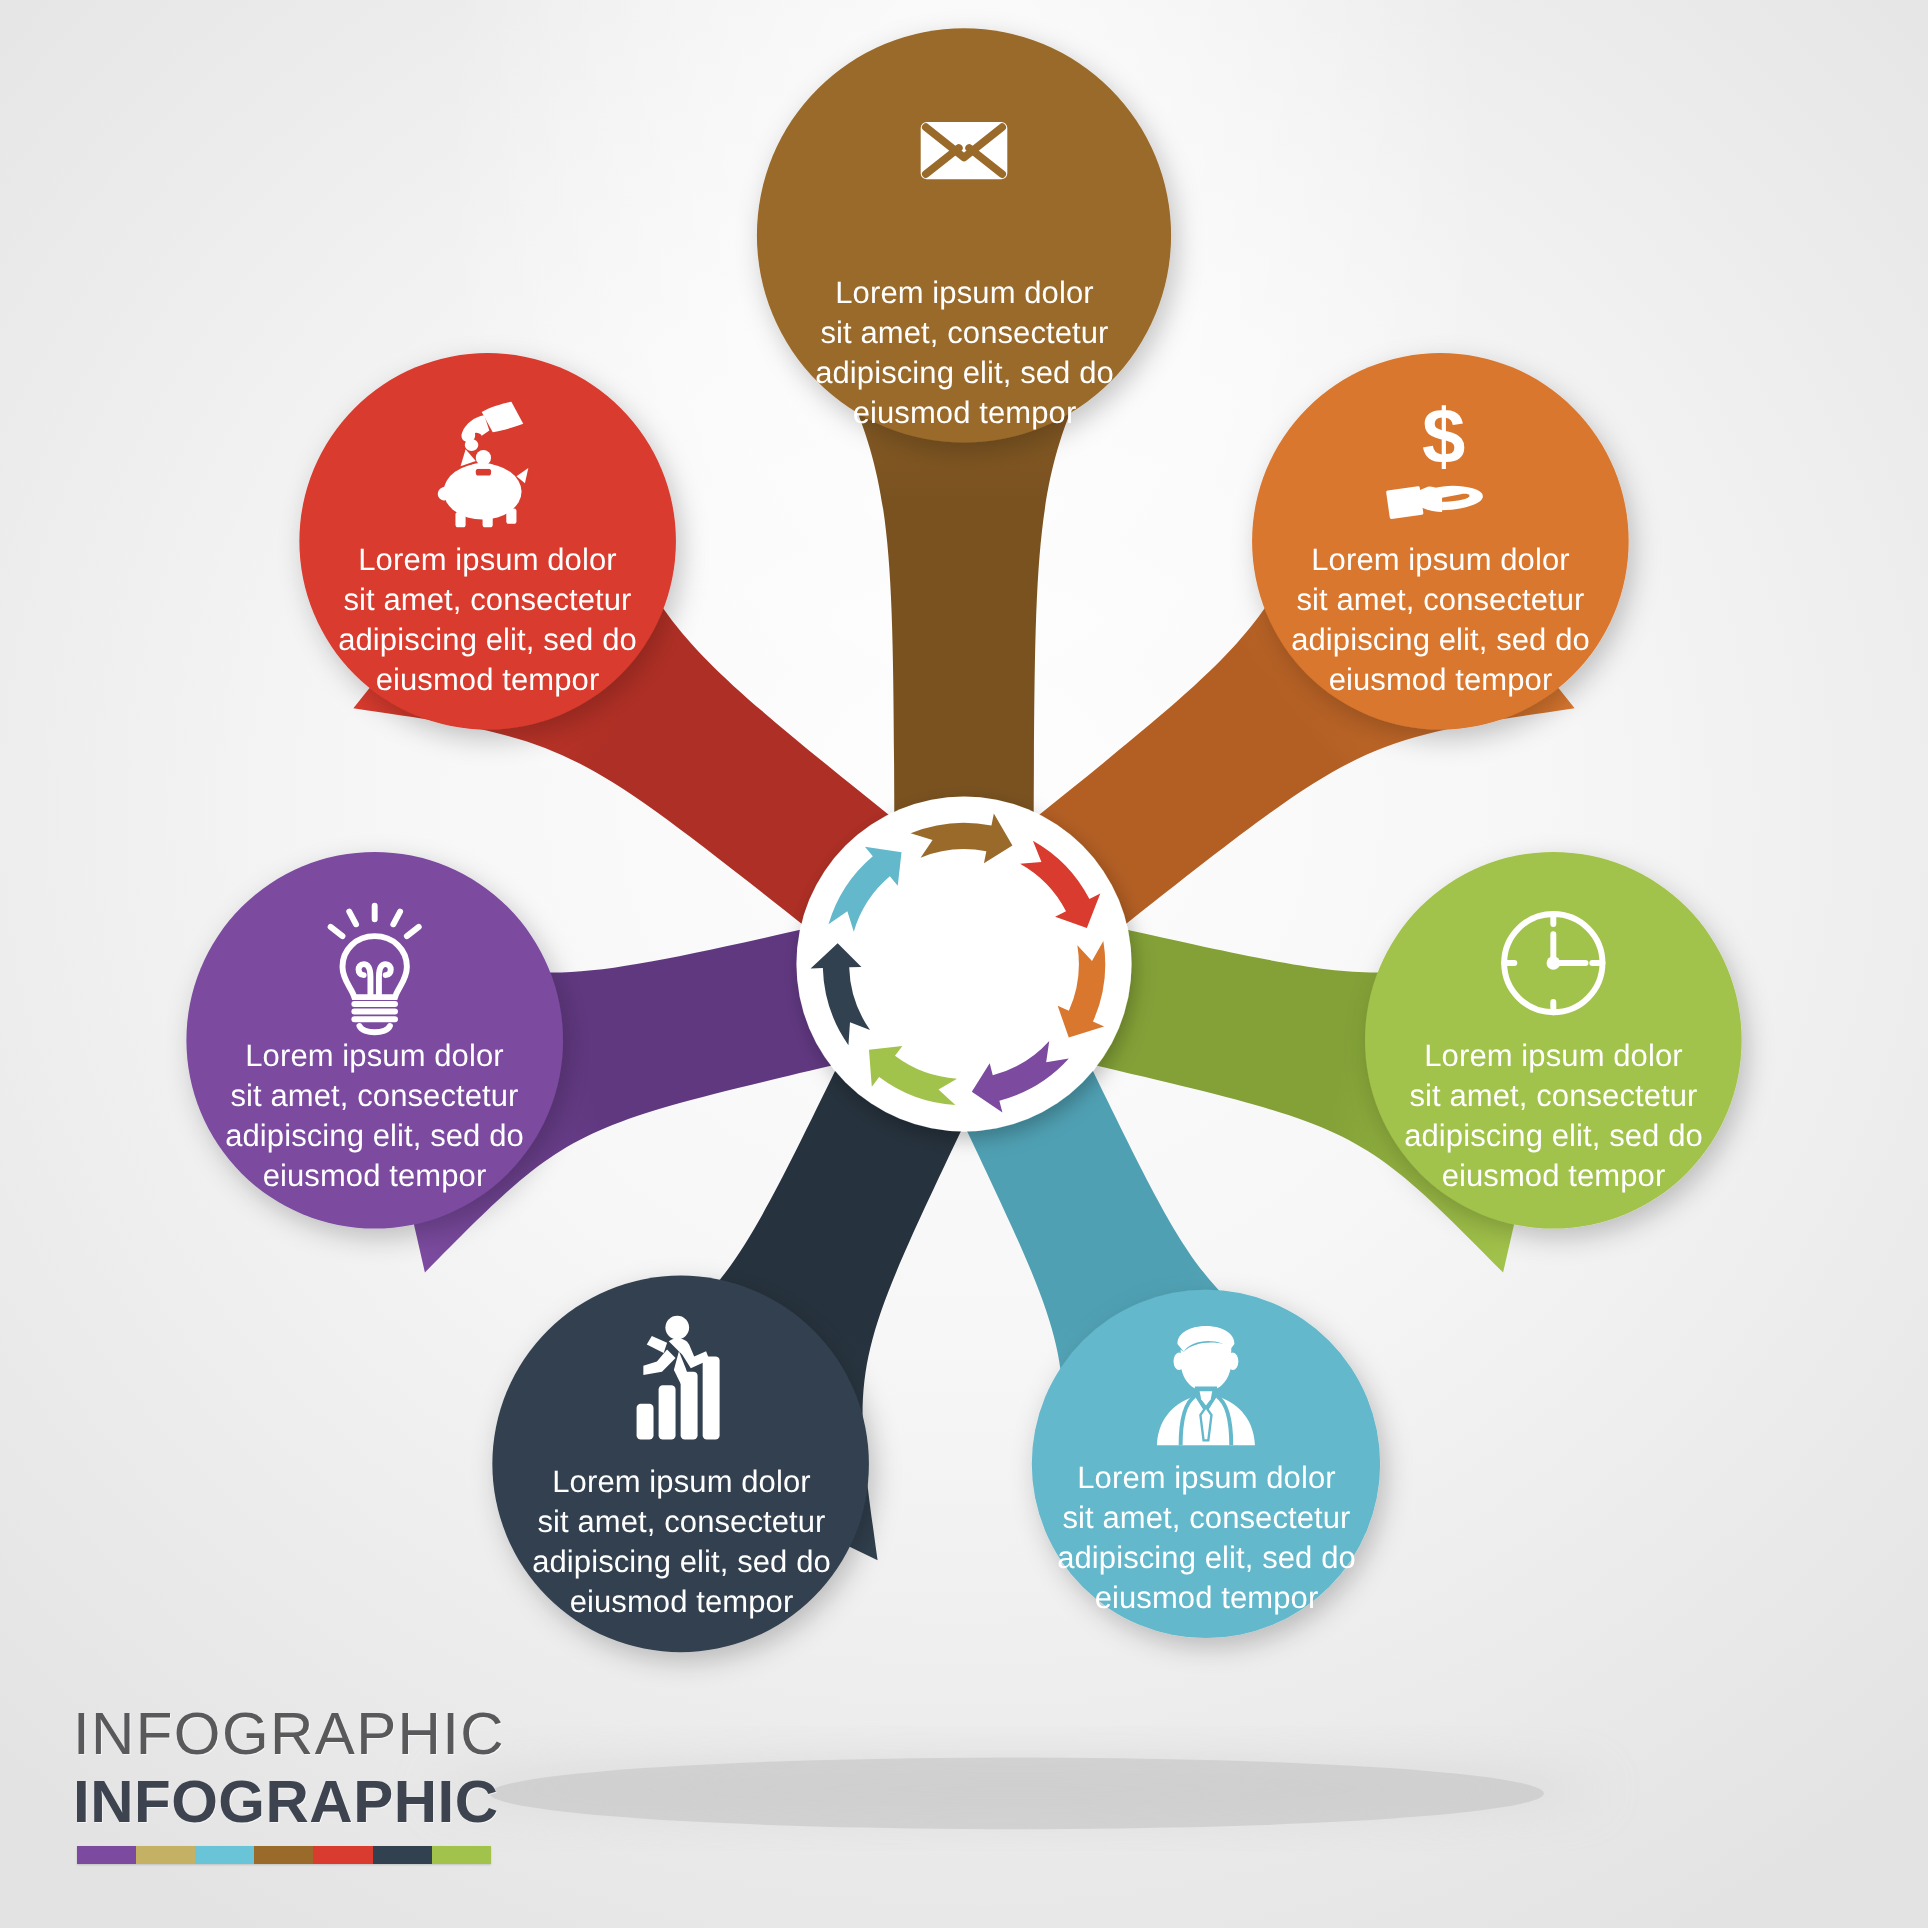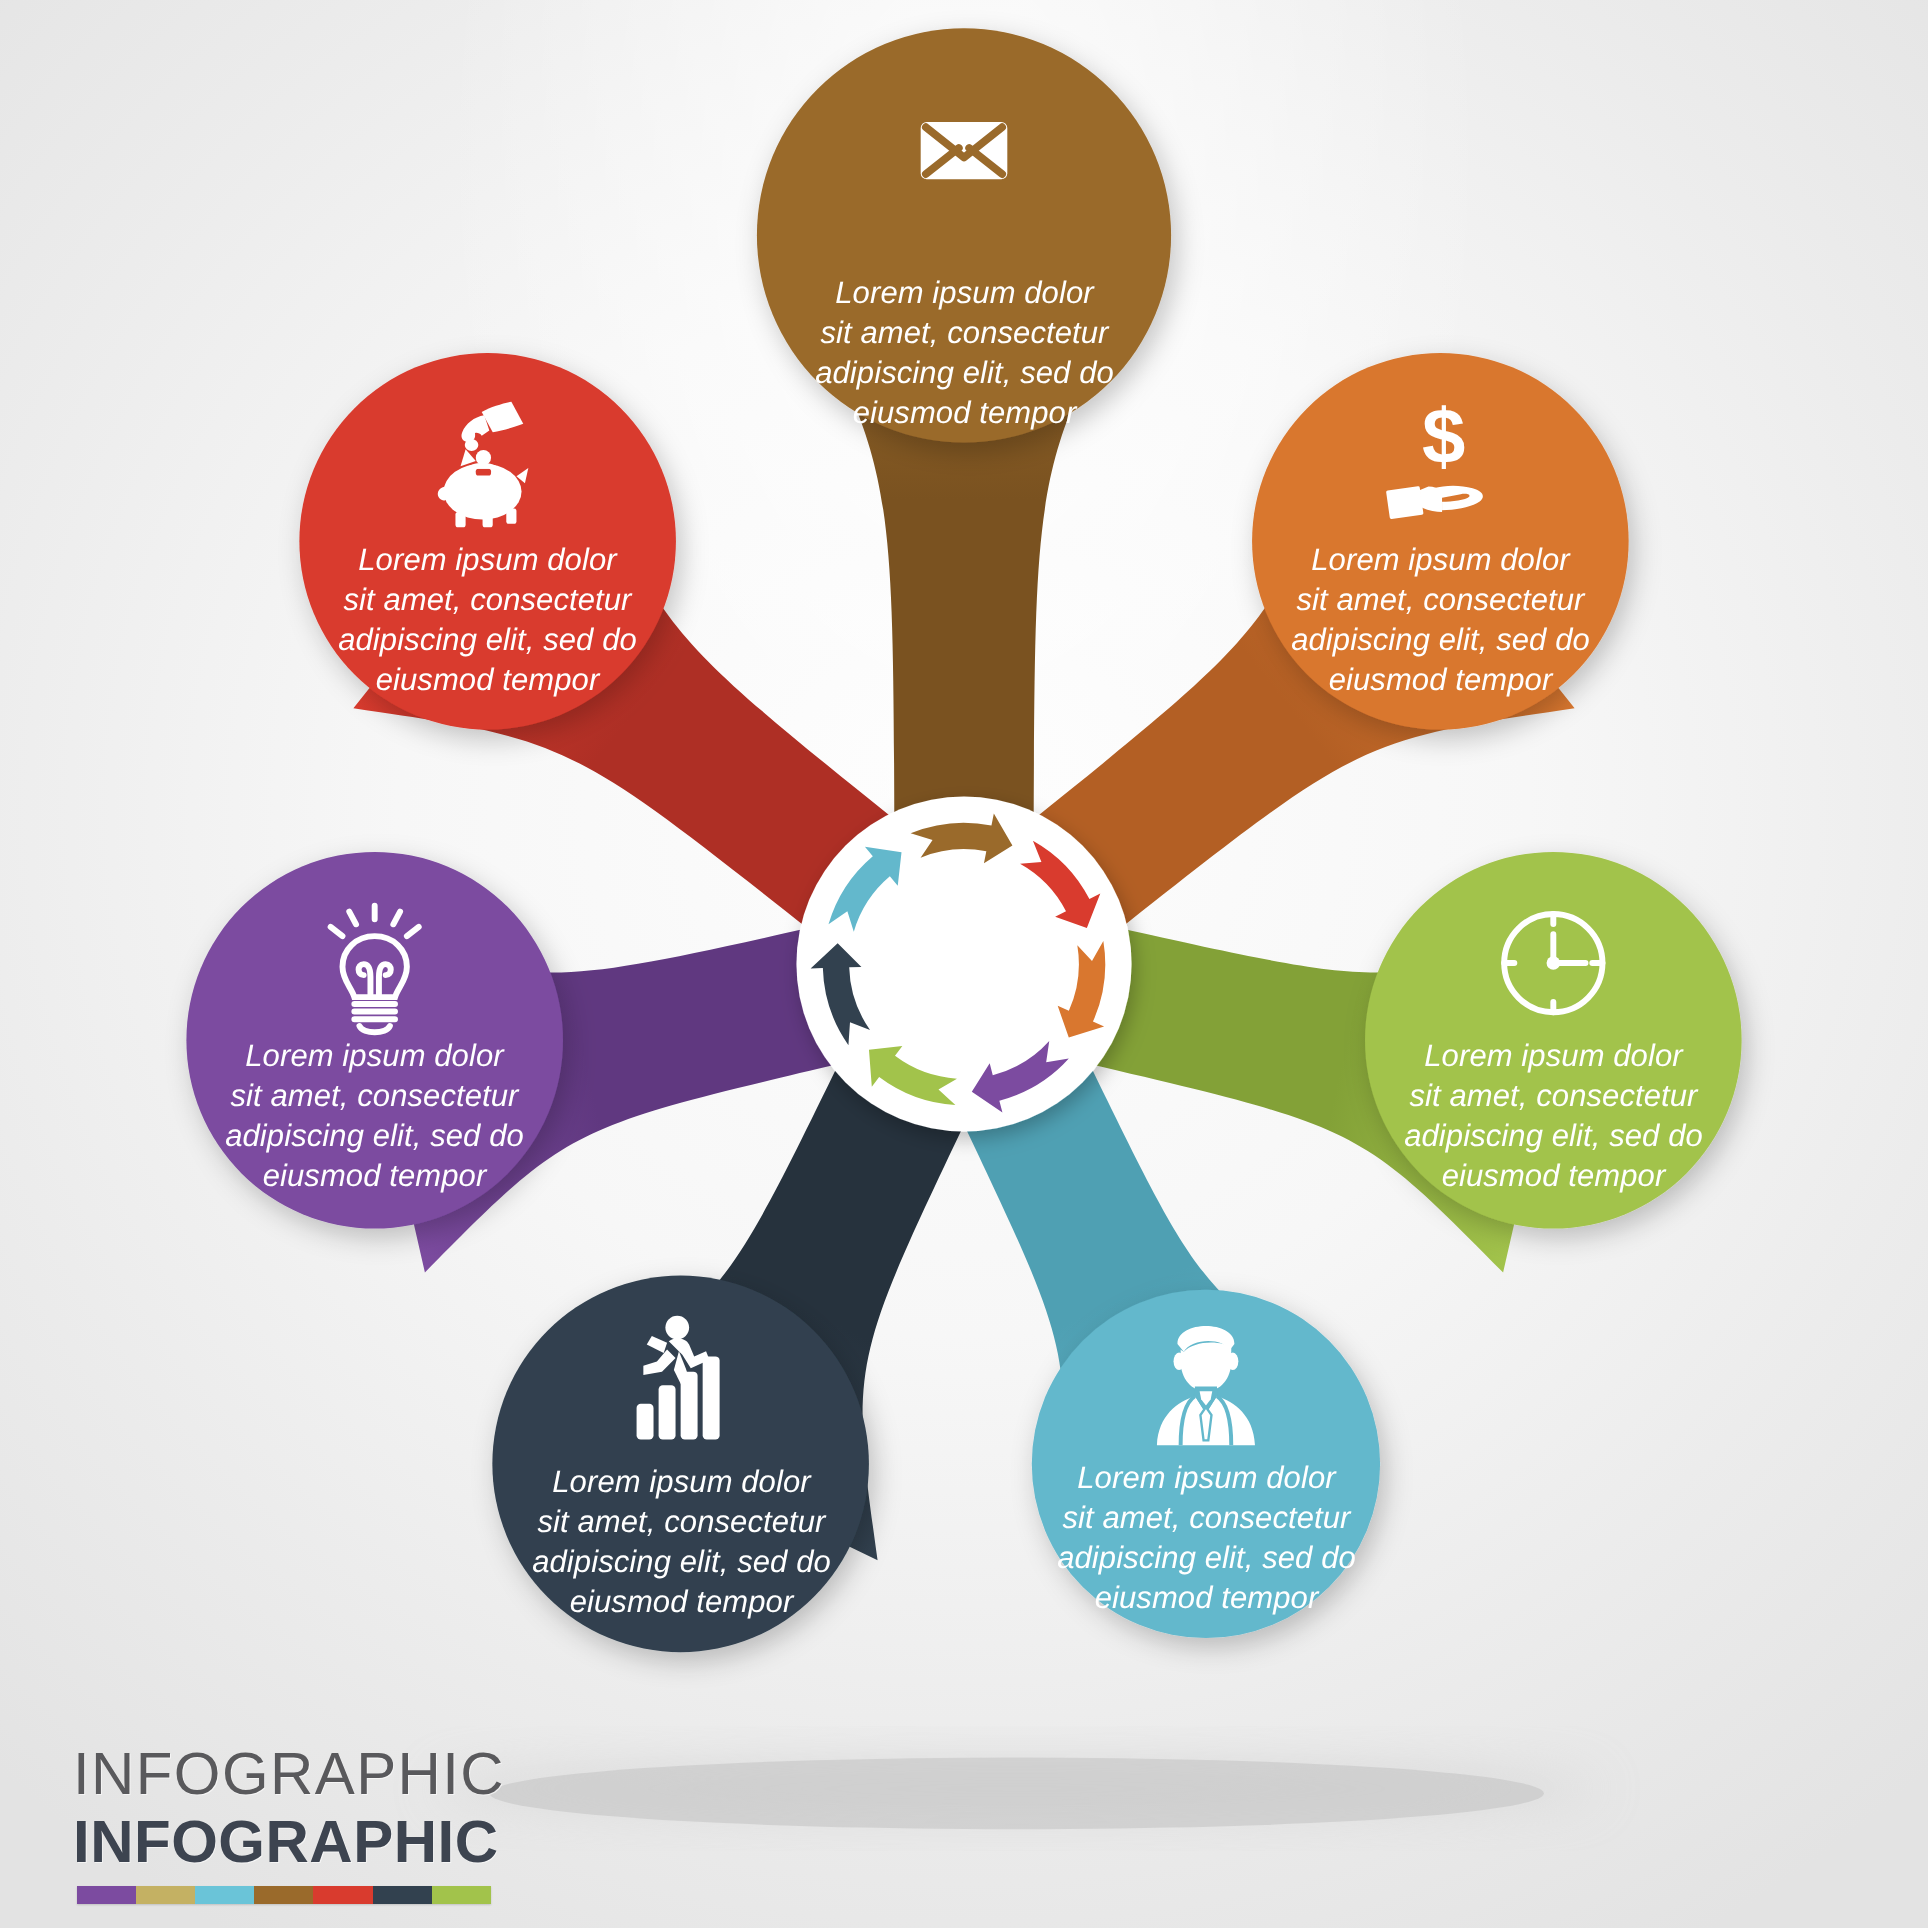--- a/index.html
+++ b/index.html
@@ -41,28 +41,26 @@
     position: absolute;
     text-align: center;
     color: #ffffff;
     font-family: "Liberation Sans", sans-serif;
     font-size: 31px;
     line-height: 40px;
     letter-spacing: 0.1px;
     white-space: pre-line;
     pointer-events: none;
     text-rendering: geometricPrecision;
-    font-style: italic;
   }
   .logo {
     position: absolute;
     left: 73px;
     top: 1701px;
     width: 490px;
-    margin-top: 40px;
   }
   .logo-line1 {
     font-family: "Liberation Sans", sans-serif;
     font-weight: 300;
     font-size: 60px;
     letter-spacing: 1.4px;
     color: #59595c;
     line-height: 66px;
     text-shadow: 0.9px 0.9px 0 rgba(255,255,255,0.6);
   }

